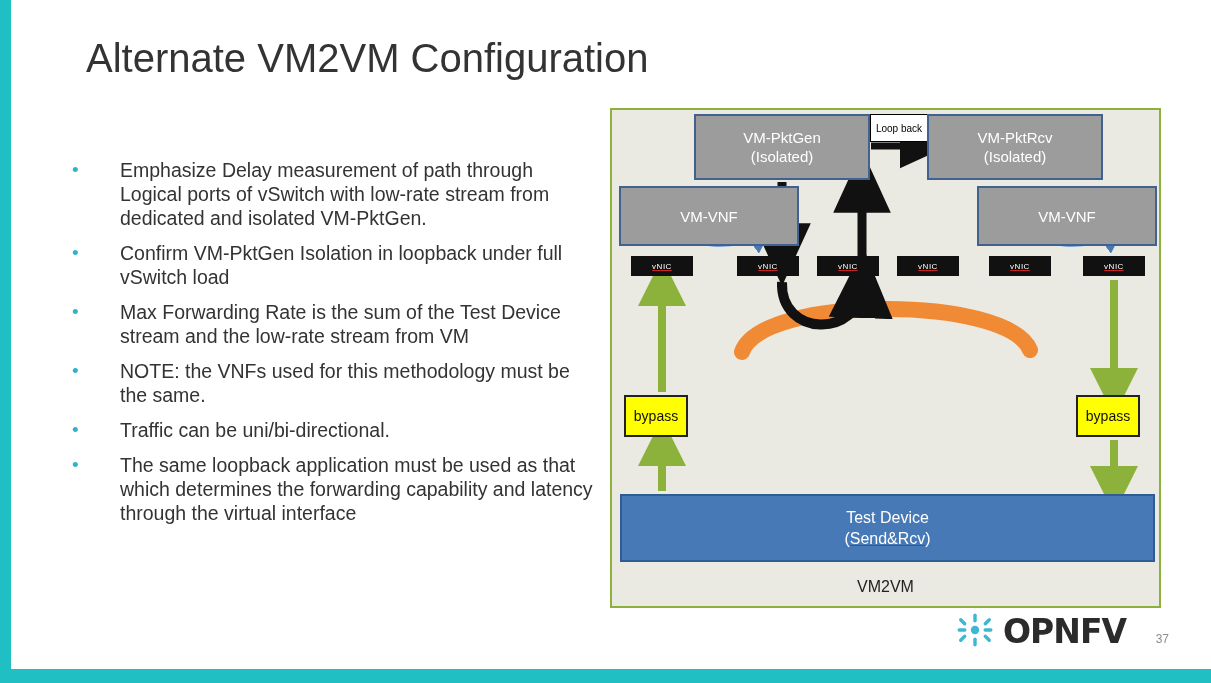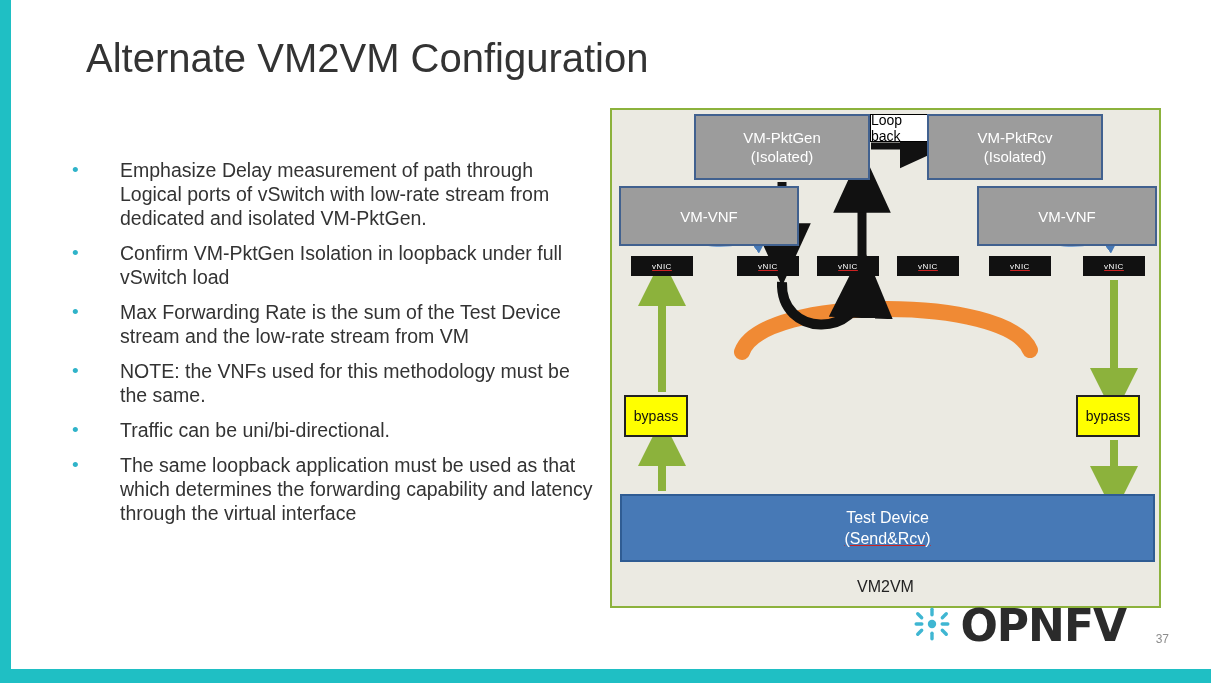--- a/index.html
+++ b/index.html
@@ -119,21 +119,21 @@
   .vm-vnf-r  { left: 365px; top: 76px; width: 180px; height: 60px; }
 
   .loopback-label {
     position: absolute;
     left: 258px;
     top: 4px;
     width: 58px;
     height: 28px;
     background: #ffffff;
     border: 1px solid #000000;
-    font-size: 14px;
+    font-size: 10px;
     color: #000000;
     display: flex;
     align-items: center;
     justify-content: center;
   }
 
   .vnic-row {
     position: absolute;
     left: 7px;
     top: 146px;
@@ -230,21 +230,21 @@
   
   .opnfv {
     position: absolute;
     right: 85px;
     bottom: 32px;
     display: flex;
     align-items: center;
   }
   .opnfv-mark { margin-right: 8px; }
   .opnfv-text {
-    font-size: 44px;
+    font-size: 33px;
     font-weight: bold;
     color: #2b2b2b;
     letter-spacing: -1px;
     font-family: "DejaVu Sans", sans-serif;
   }
   .page-num {
     position: absolute;
     right: 42px;
     bottom: 37px;
     font-size: 12px;

